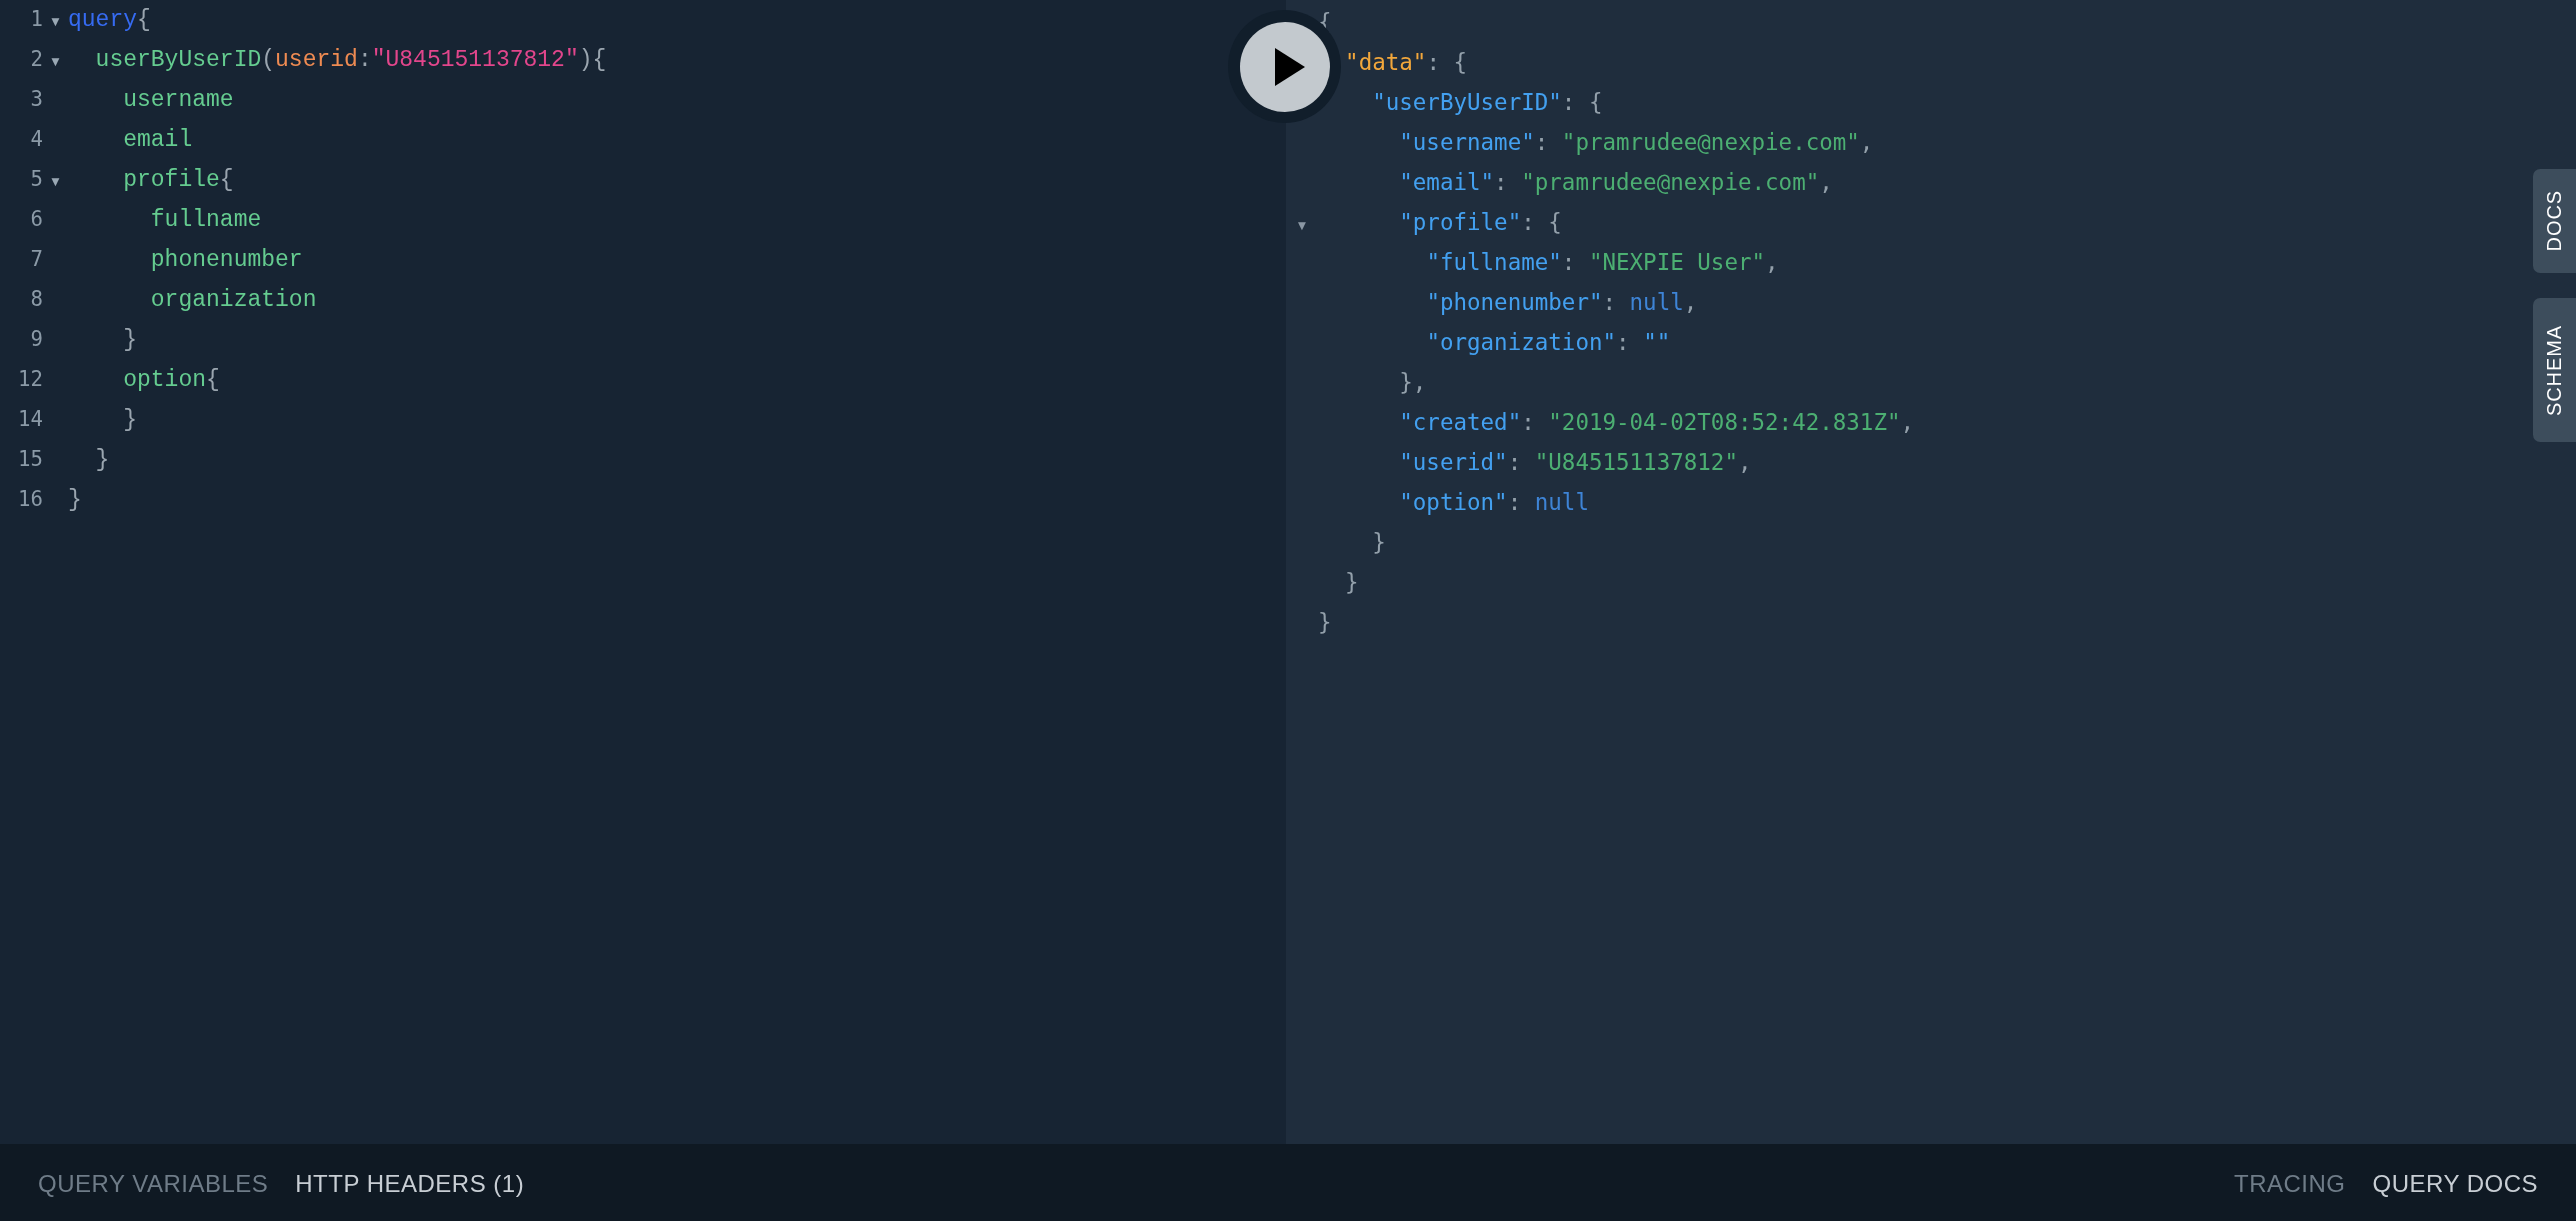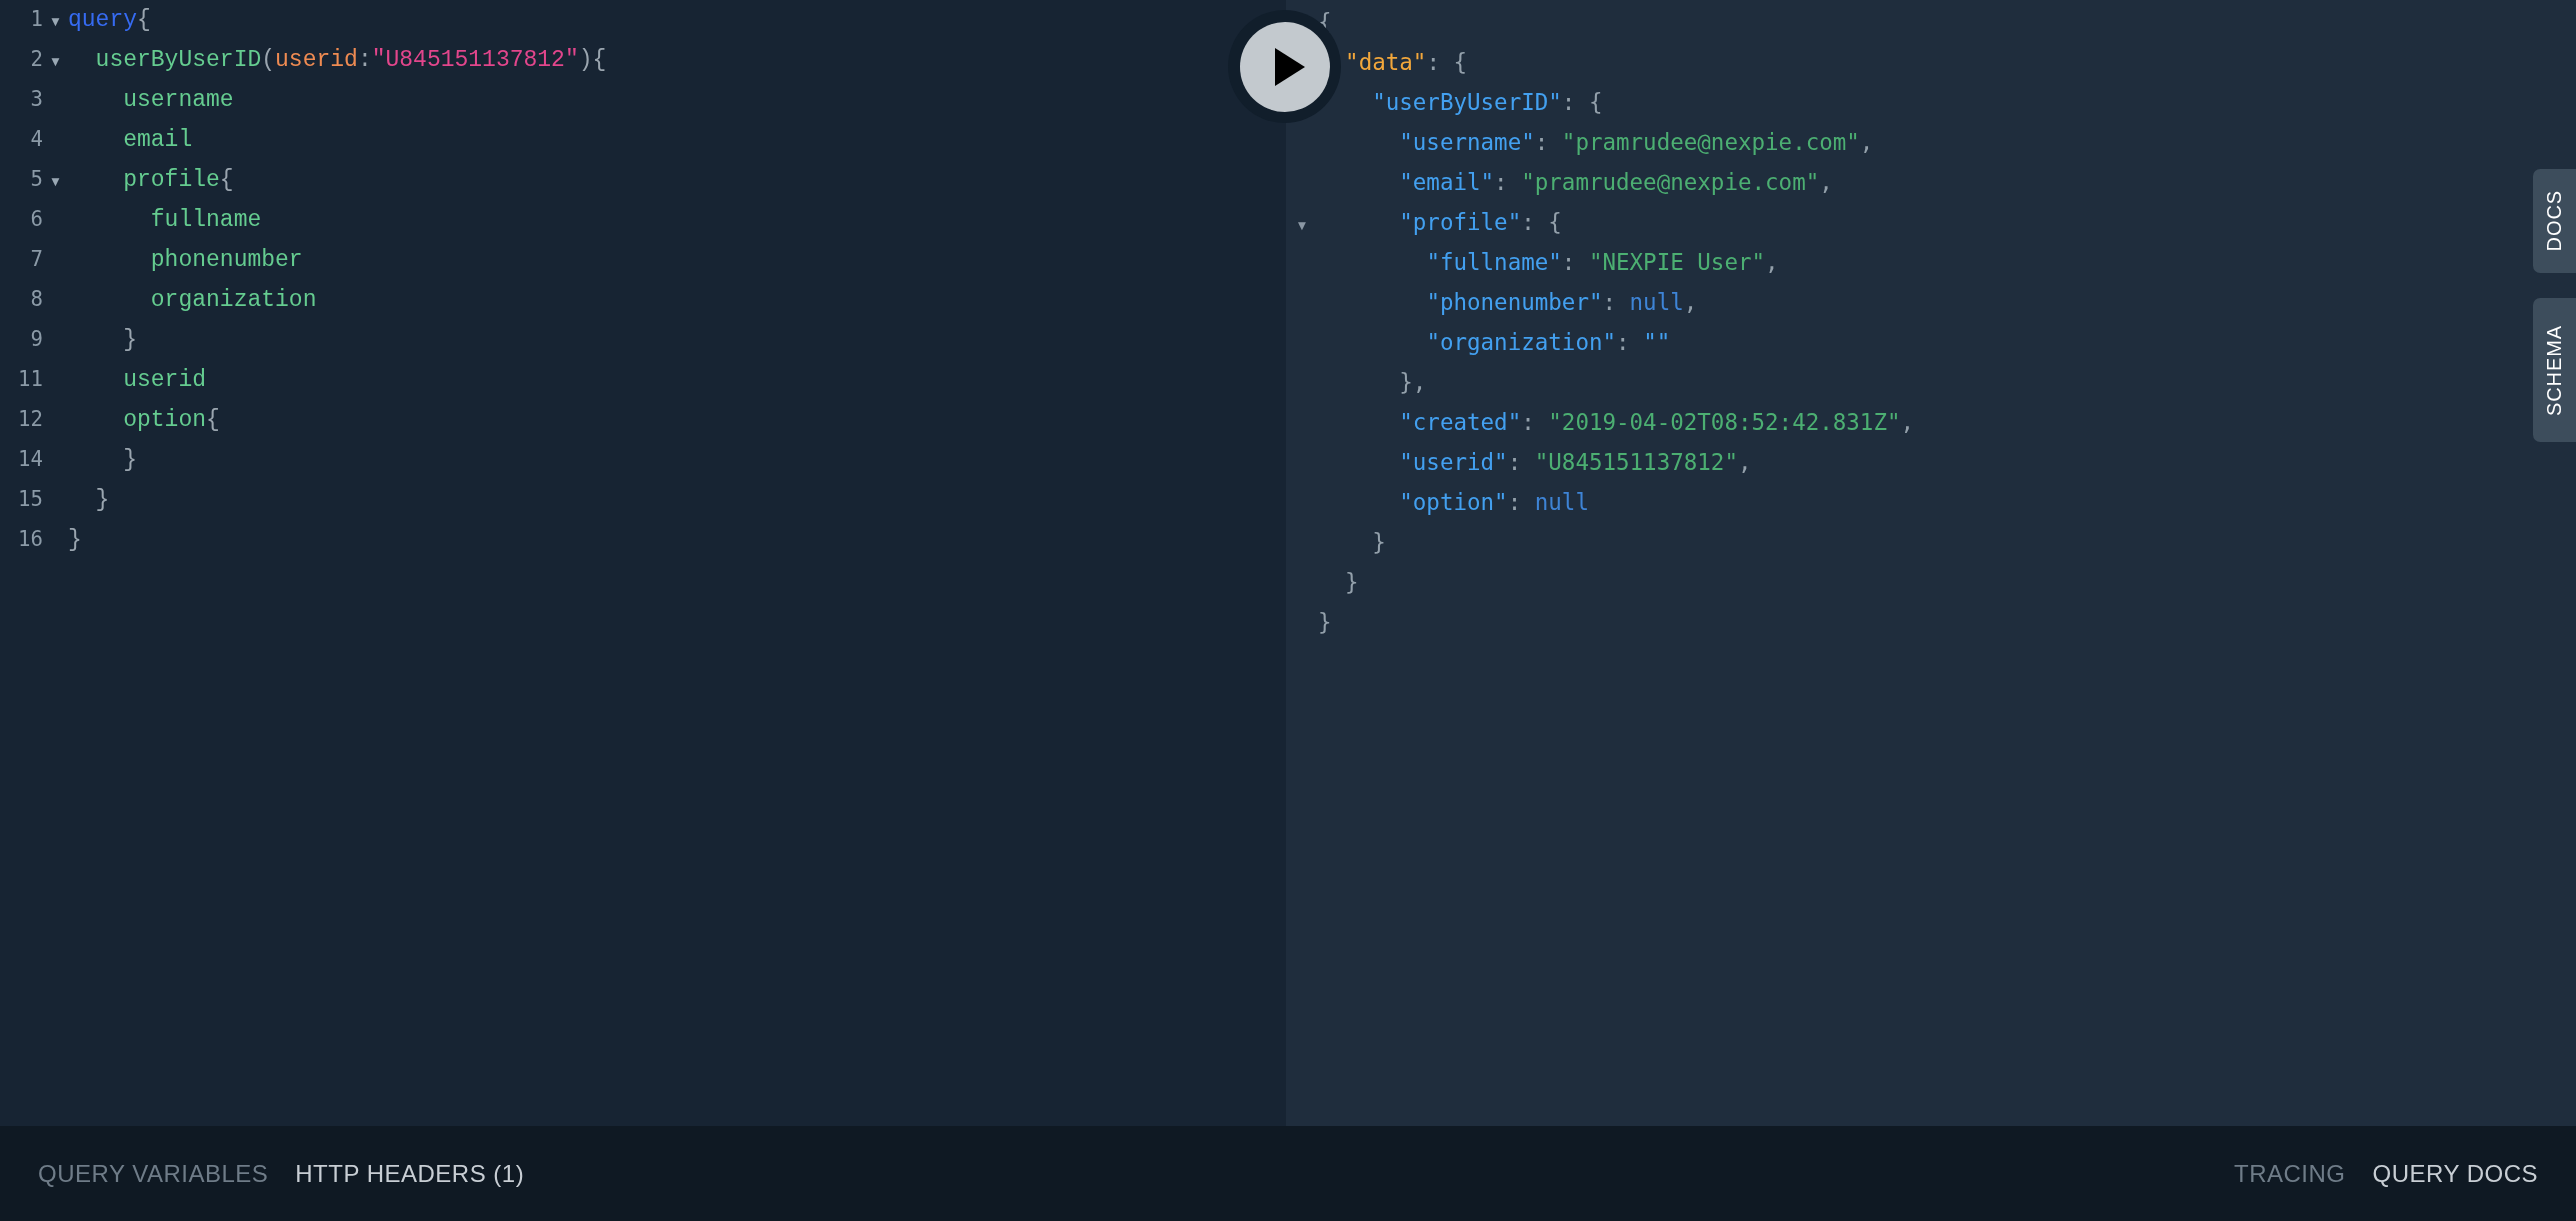--- a/index.html
+++ b/index.html
@@ -186,21 +186,21 @@
   }
   .side-tab.docs   { height: 104px; }
   .side-tab.schema { height: 144px; margin-top: 25px; }
 
   
   .bottom-bar {
     position: absolute;
     left: 0;
     bottom: 0;
     width: 2576px;
-    height: 96px;
+    height: 77px;
     background: #0f1923;
     display: flex;
     align-items: center;
     justify-content: space-between;
     padding: 0 38px;
   }
   .bar-group { display: flex; align-items: center; gap: 27px; }
   .bar-item {
     font-family: "Liberation Sans", sans-serif;
     font-size: 24px;
@@ -259,25 +259,20 @@
             <div class="gutter-num">8</div>
             <div class="fold"></div>
             <div class="qcode"><span class="t-field">      organization</span></div>
           </div>
           <div class="qline">
             <div class="gutter-num">9</div>
             <div class="fold"></div>
             <div class="qcode"><span class="t-punct">    }</span></div>
           </div>
           <div class="qline">
-            <div class="gutter-num">11</div>
-            <div class="fold"></div>
-            <div class="qcode"><span class="t-field">    userid</span></div>
-          </div>
-          <div class="qline">
             <div class="gutter-num">12</div>
             <div class="fold"></div>
             <div class="qcode"><span class="t-field">    option</span><span class="t-punct">{</span></div>
           </div>
           <div class="qline">
             <div class="gutter-num">14</div>
             <div class="fold"></div>
             <div class="qcode"><span class="t-punct">    }</span></div>
           </div>
           <div class="qline">

